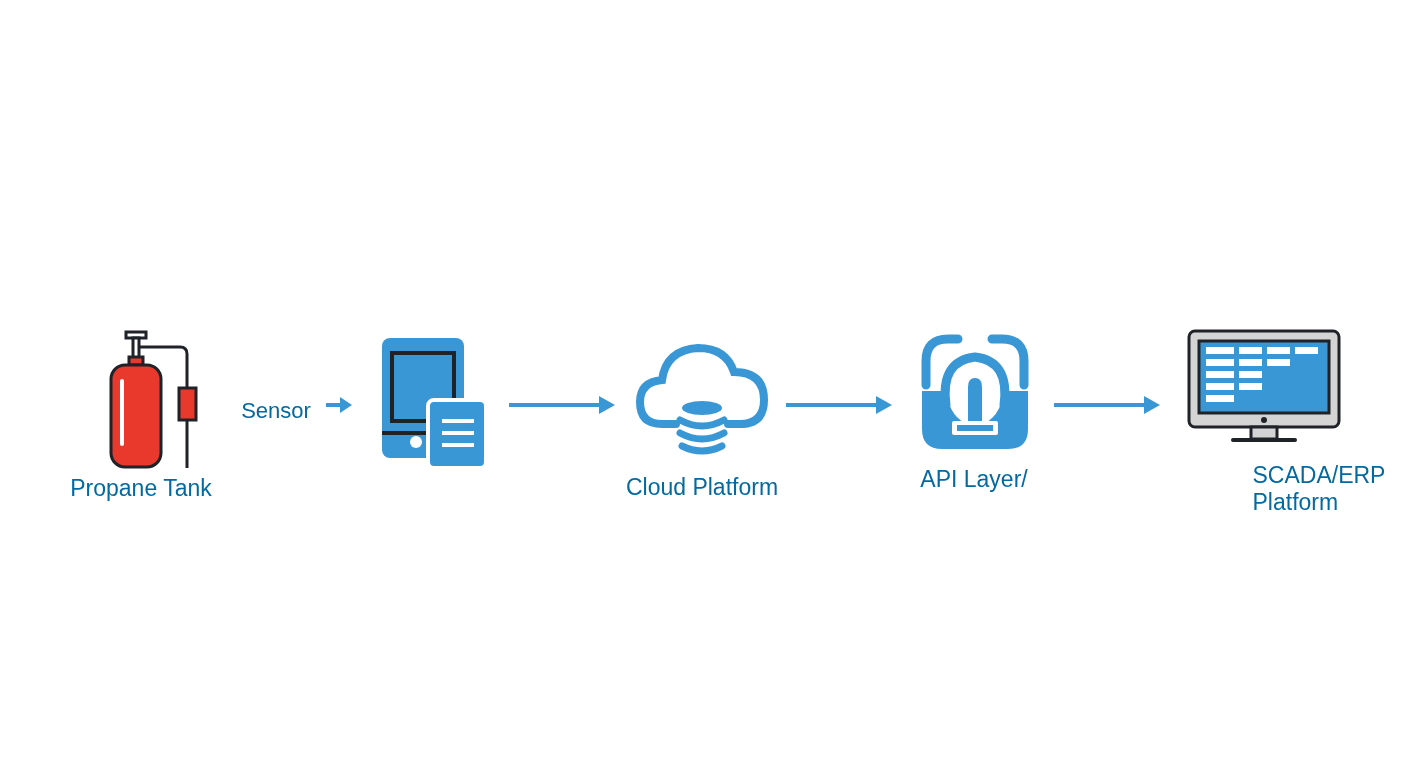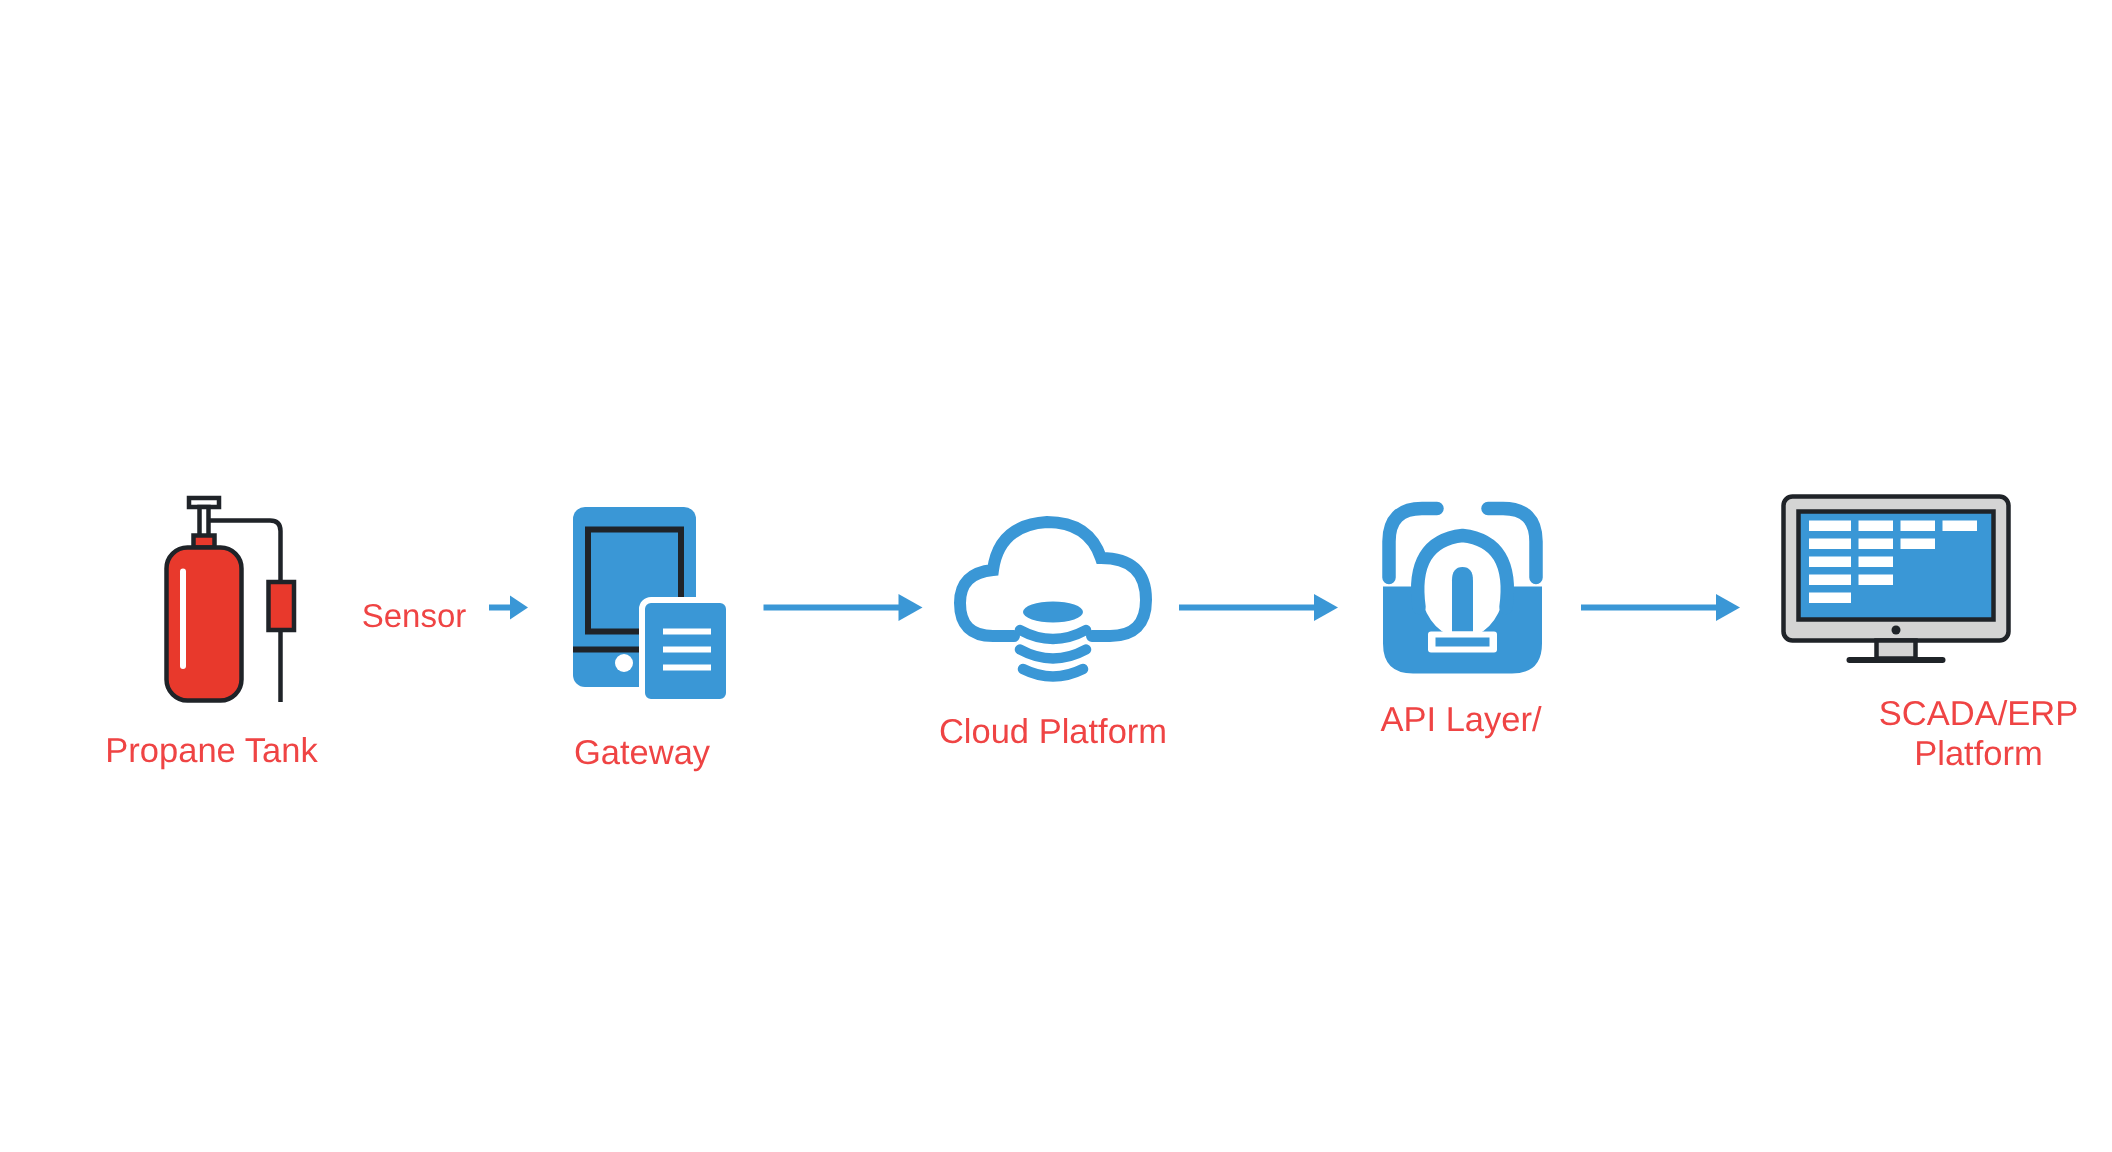--- a/index.html
+++ b/index.html
@@ -1,58 +1,57 @@
 <!DOCTYPE html>
 <html><head>
 <meta charset="utf-8">
 <style>
   html, body { margin: 0; padding: 0; background: #ffffff; }
   body { width: 1408px; height: 768px; position: relative; overflow: hidden;
          font-family: "Liberation Sans", "DejaVu Sans", sans-serif; }
   .node { position: absolute; }
   .icon { position: absolute; }
-  .label { position: absolute; color: #ef4444; font-size: 23px; text-align: center;
+  .label { position: absolute; color: #0369a1; font-size: 23px; 
            line-height: 27px; white-space: nowrap; transform: translateX(-50%); }
   .arrow { position: absolute; }
 </style>
 </head>
 <body>
 
 <div class="node">
   <svg class="icon" style="left:100px;top:325px" width="110" height="150" viewBox="0 0 110 150">
     <rect x="26" y="7" width="20" height="6" fill="#fff" stroke="#1f2328" stroke-width="3"></rect>
     <rect x="33" y="13" width="6" height="20" fill="#fff" stroke="#1f2328" stroke-width="3"></rect>
     <path d="M39 22 H80 Q87 22 87 29 V143" fill="none" stroke="#1f2328" stroke-width="3"></path>
     <rect x="29" y="32" width="14" height="8" fill="#e8392c" stroke="#1f2328" stroke-width="3"></rect>
     <rect x="11" y="40" width="50" height="102" rx="14" fill="#e8392c" stroke="#1f2328" stroke-width="3"></rect>
     <rect x="20" y="54" width="4" height="67" rx="2" fill="#ffffff"></rect>
     <rect x="79" y="63" width="17" height="32" fill="#e8392c" stroke="#1f2328" stroke-width="3"></rect>
   </svg>
-  <div class="label" style="left:141px;top:487px">Propane Tank</div>
+  <div class="label" style="left:141px;top:475px">Propane Tank</div>
 </div>
 
 <div class="label" style="left:276px;top:397px;font-size:22px">Sensor</div>
 <svg class="arrow" style="left:324px;top:395px" width="30" height="20" viewBox="0 0 30 20">
   <line x1="2" y1="10" x2="18" y2="10" stroke="#3a97d6" stroke-width="4"></line>
   <polygon points="16,2 28,10 16,18" fill="#3a97d6"></polygon>
 </svg>
 
 <div class="node">
   <svg class="icon" style="left:380px;top:337px" width="110" height="135" viewBox="0 0 110 135">
     <rect x="2" y="1" width="82" height="120" rx="8" fill="#3a97d6"></rect>
     <rect x="12" y="16" width="62" height="68" fill="none" stroke="#1f2328" stroke-width="4"></rect>
     <line x1="2" y1="96" x2="84" y2="96" stroke="#1f2328" stroke-width="4"></line>
     <circle cx="36" cy="105" r="6" fill="#ffffff"></circle>
     <rect x="48" y="63" width="58" height="68" rx="6" fill="#3a97d6" stroke="#ffffff" stroke-width="4"></rect>
     <rect x="62" y="82" width="32" height="4" fill="#ffffff"></rect>
     <rect x="62" y="94" width="32" height="4" fill="#ffffff"></rect>
     <rect x="62" y="106" width="32" height="4" fill="#ffffff"></rect>
   </svg>
   <div class="label" style="left:428px;top:488px">
-    <div>Gateway</div>
   </div>
 </div>
 
 <svg class="arrow" style="left:507px;top:394px" width="110" height="22" viewBox="0 0 110 22">
   <line x1="2" y1="11" x2="94" y2="11" stroke="#3a97d6" stroke-width="4"></line>
   <polygon points="92,2 108,11 92,20" fill="#3a97d6"></polygon>
 </svg>
 
 <div class="node">
   <svg class="icon" style="left:632px;top:342px" width="140" height="115" viewBox="0 0 140 115">

